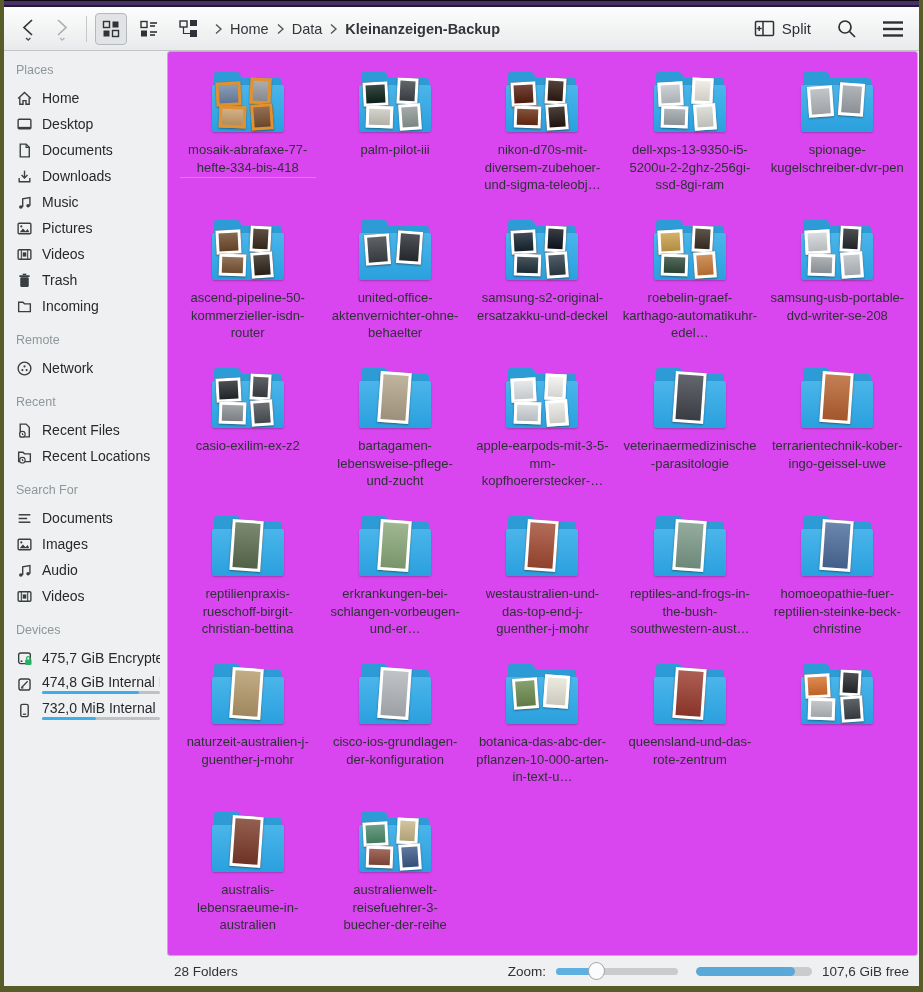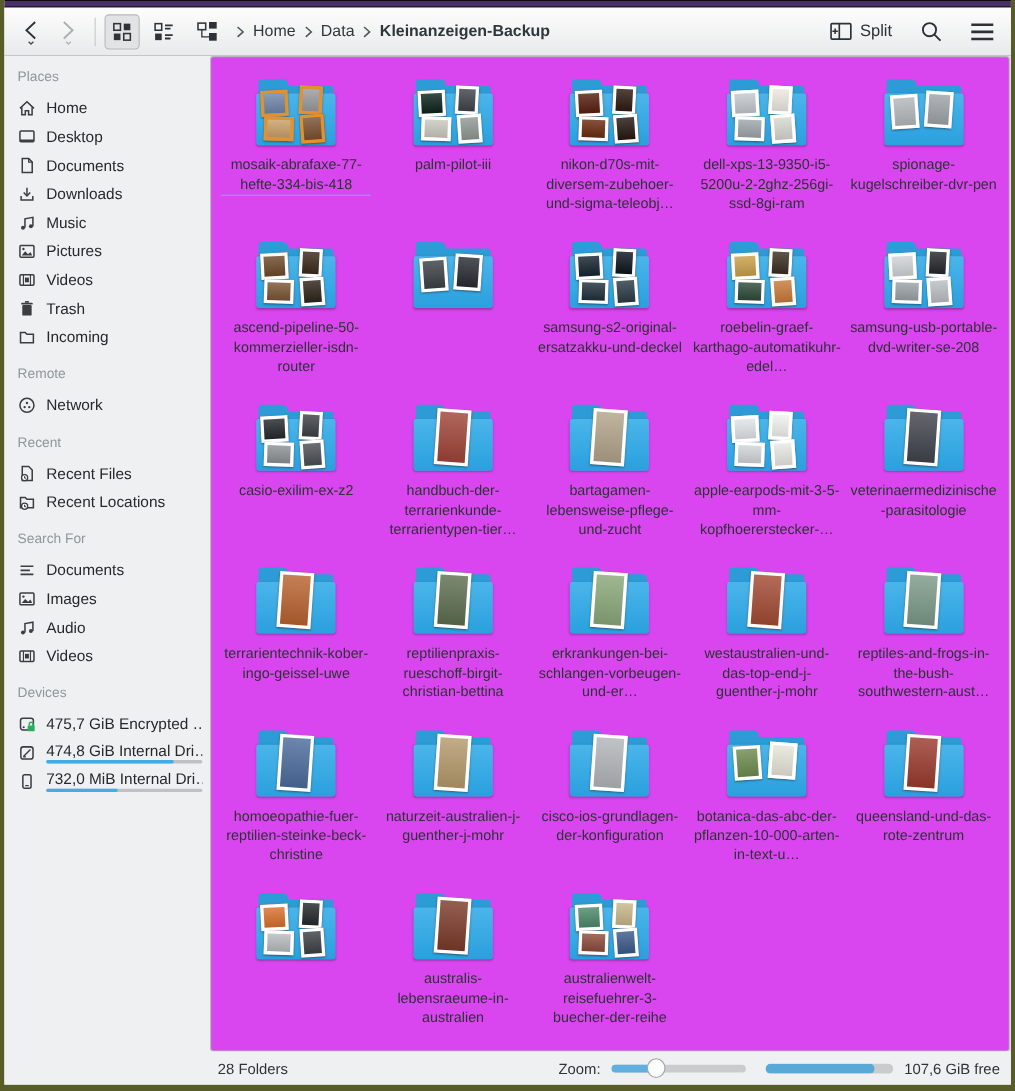--- a/index.html
+++ b/index.html
@@ -19,21 +19,21 @@
   .tb-sep { width:1px; height:26px; background:#c6c8c9; margin:0 8px; }
   #breadcrumb { display:flex; align-items:center; margin-left:8px; font-size:14.5px; color:#31363b; gap:2px; }
   .crumb { padding:3px 4px; }
   .crumb.last { font-weight:bold; }
   .crumb-sep { display:flex; align-items:center; padding:0 1px; }
   #toolbar-right { margin-left:auto; display:flex; align-items:center; gap:14px; }
   #split-button { display:flex; align-items:center; gap:7px; font-size:15px; color:#2c3136; padding:4px 6px; }
 
   
   #main { flex:1 1 auto; display:flex; min-height:0; }
-  #sidebar { width:186px; flex:0 0 auto; background:#eff0f1; padding:10px 6px 0 12px; overflow:hidden; }
+  #sidebar { width:162px; flex:0 0 auto; background:#eff0f1; padding:10px 6px 0 12px; overflow:hidden; }
   .section-title { color:#8e979b; font-size:12.5px; margin:14px 0 8px 0; }
   .section-title.first { margin-top:2px; }
   .side-item { display:flex; align-items:center; height:26px; gap:9px; color:#26292c; font-size:14px; cursor:default; }
   .sicon { width:17px; height:17px; flex:0 0 auto; display:flex; align-items:center; justify-content:center; }
   .slabel-wrap { min-width:0; flex:1; }
   .slabel { display:block; white-space:nowrap; overflow:hidden; }
   .usage { display:block; height:3px; background:#bfc2c4; border-radius:2px; margin-top:1px; }
   .usage-fill { display:block; height:3px; background:#3daee9; border-radius:2px; }
 
   #right-pane { flex:1 1 auto; display:flex; flex-direction:column; min-width:0; }
@@ -473,20 +473,21 @@
               </div>
               <div class="flabel">ascend-pipeline-50-kommerzieller-isdn-router</div>
             </div>
             <div class="cell">
               <div class="folder">
                 <div class="f-back"></div>
                 <div class="f-front"></div>
                 <div class="thumb" style="left: 10%; top: 22%; width: 34%; height: 50%; transform: rotate(-4deg); background-color: rgb(60, 65, 70);"></div>
                 <div class="thumb" style="left: 52%; top: 18%; width: 34%; height: 54%; transform: rotate(4deg); background-color: rgb(40, 44, 49);"></div>
               </div>
+              <div class="flabel">united-office-aktenvernichter-ohne-behaelter</div>
             </div>
             <div class="cell">
               <div class="folder">
                 <div class="f-back"></div>
                 <div class="f-front"></div>
                 <div class="thumb" style="left: 7%; top: 16%; width: 34%; height: 38%; transform: rotate(-3deg); background-color: rgb(22, 36, 47);"></div>
                 <div class="thumb" style="left: 53%; top: 10%; width: 29%; height: 42%; transform: rotate(3deg); background-color: rgb(13, 20, 28);"></div>
                 <div class="thumb" style="left: 11%; top: 55%; width: 36%; height: 36%; transform: rotate(2deg); background-color: rgb(32, 48, 60);"></div>
                 <div class="thumb" style="left: 55%; top: 51%; width: 30%; height: 42%; transform: rotate(-4deg); background-color: rgb(44, 59, 70);"></div>
               </div>
@@ -517,28 +518,20 @@
             <div class="cell">
               <div class="folder">
                 <div class="f-back"></div>
                 <div class="f-front"></div>
                 <div class="thumb" style="left: 7%; top: 16%; width: 34%; height: 38%; transform: rotate(-3deg); background-color: rgb(36, 40, 44);"></div>
                 <div class="thumb" style="left: 53%; top: 10%; width: 29%; height: 42%; transform: rotate(3deg); background-color: rgb(60, 65, 70);"></div>
                 <div class="thumb" style="left: 11%; top: 55%; width: 36%; height: 36%; transform: rotate(2deg); background-color: rgb(140, 145, 149);"></div>
                 <div class="thumb" style="left: 55%; top: 51%; width: 30%; height: 42%; transform: rotate(-4deg); background-color: rgb(75, 80, 85);"></div>
               </div>
               <div class="flabel">casio-exilim-ex-z2</div>
-            </div>
-            <div class="cell">
-              <div class="folder">
-                <div class="f-back"></div>
-                <div class="f-front"></div>
-                <div class="thumb" style="left: 28%; top: 6%; width: 42%; height: 82%; transform: rotate(4deg); background-color: rgb(160, 69, 56);"></div>
-              </div>
-              <div class="flabel">handbuch-der-terrarienkunde-terrarientypen-tier…</div>
             </div>
             <div class="cell">
               <div class="folder">
                 <div class="f-back"></div>
                 <div class="f-front"></div>
                 <div class="thumb" style="left: 28%; top: 6%; width: 42%; height: 82%; transform: rotate(4deg); background-color: rgb(179, 164, 138);"></div>
               </div>
               <div class="flabel">bartagamen-lebensweise-pflege-und-zucht</div>
             </div>
             <div class="cell">

